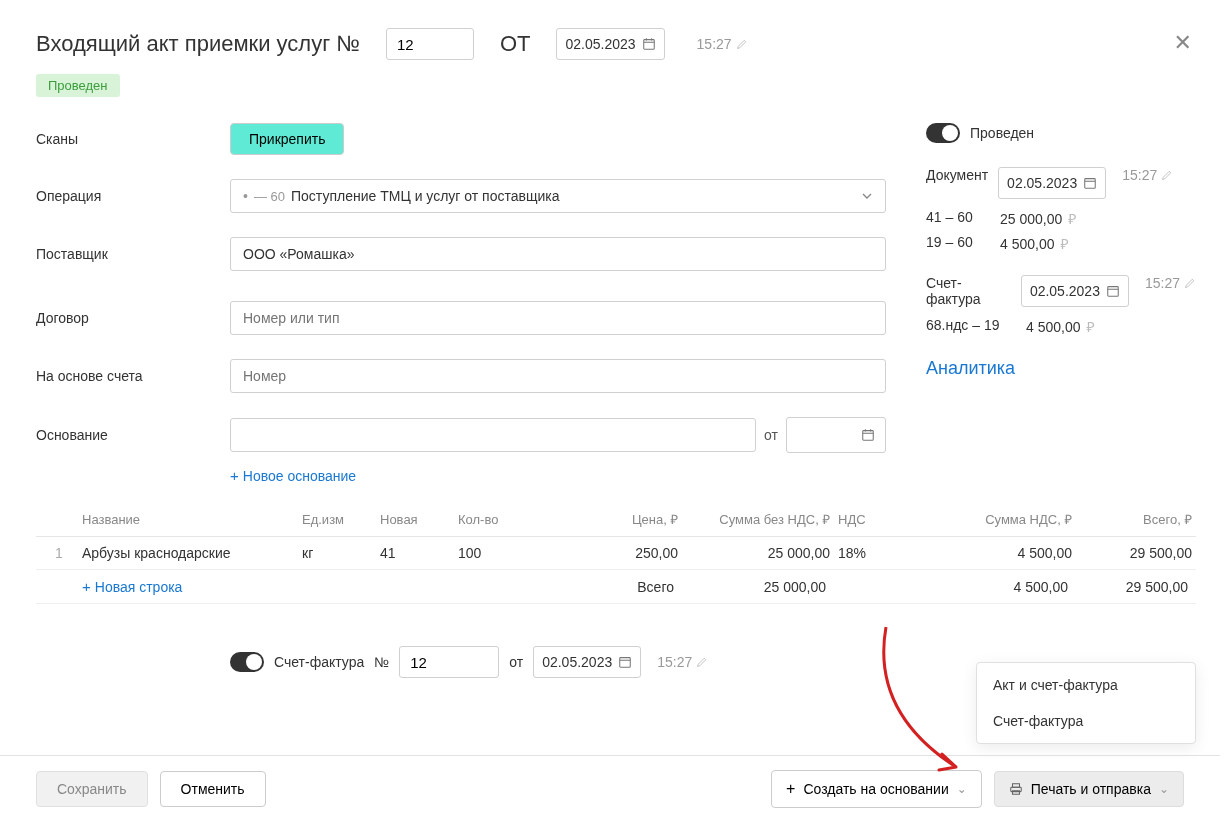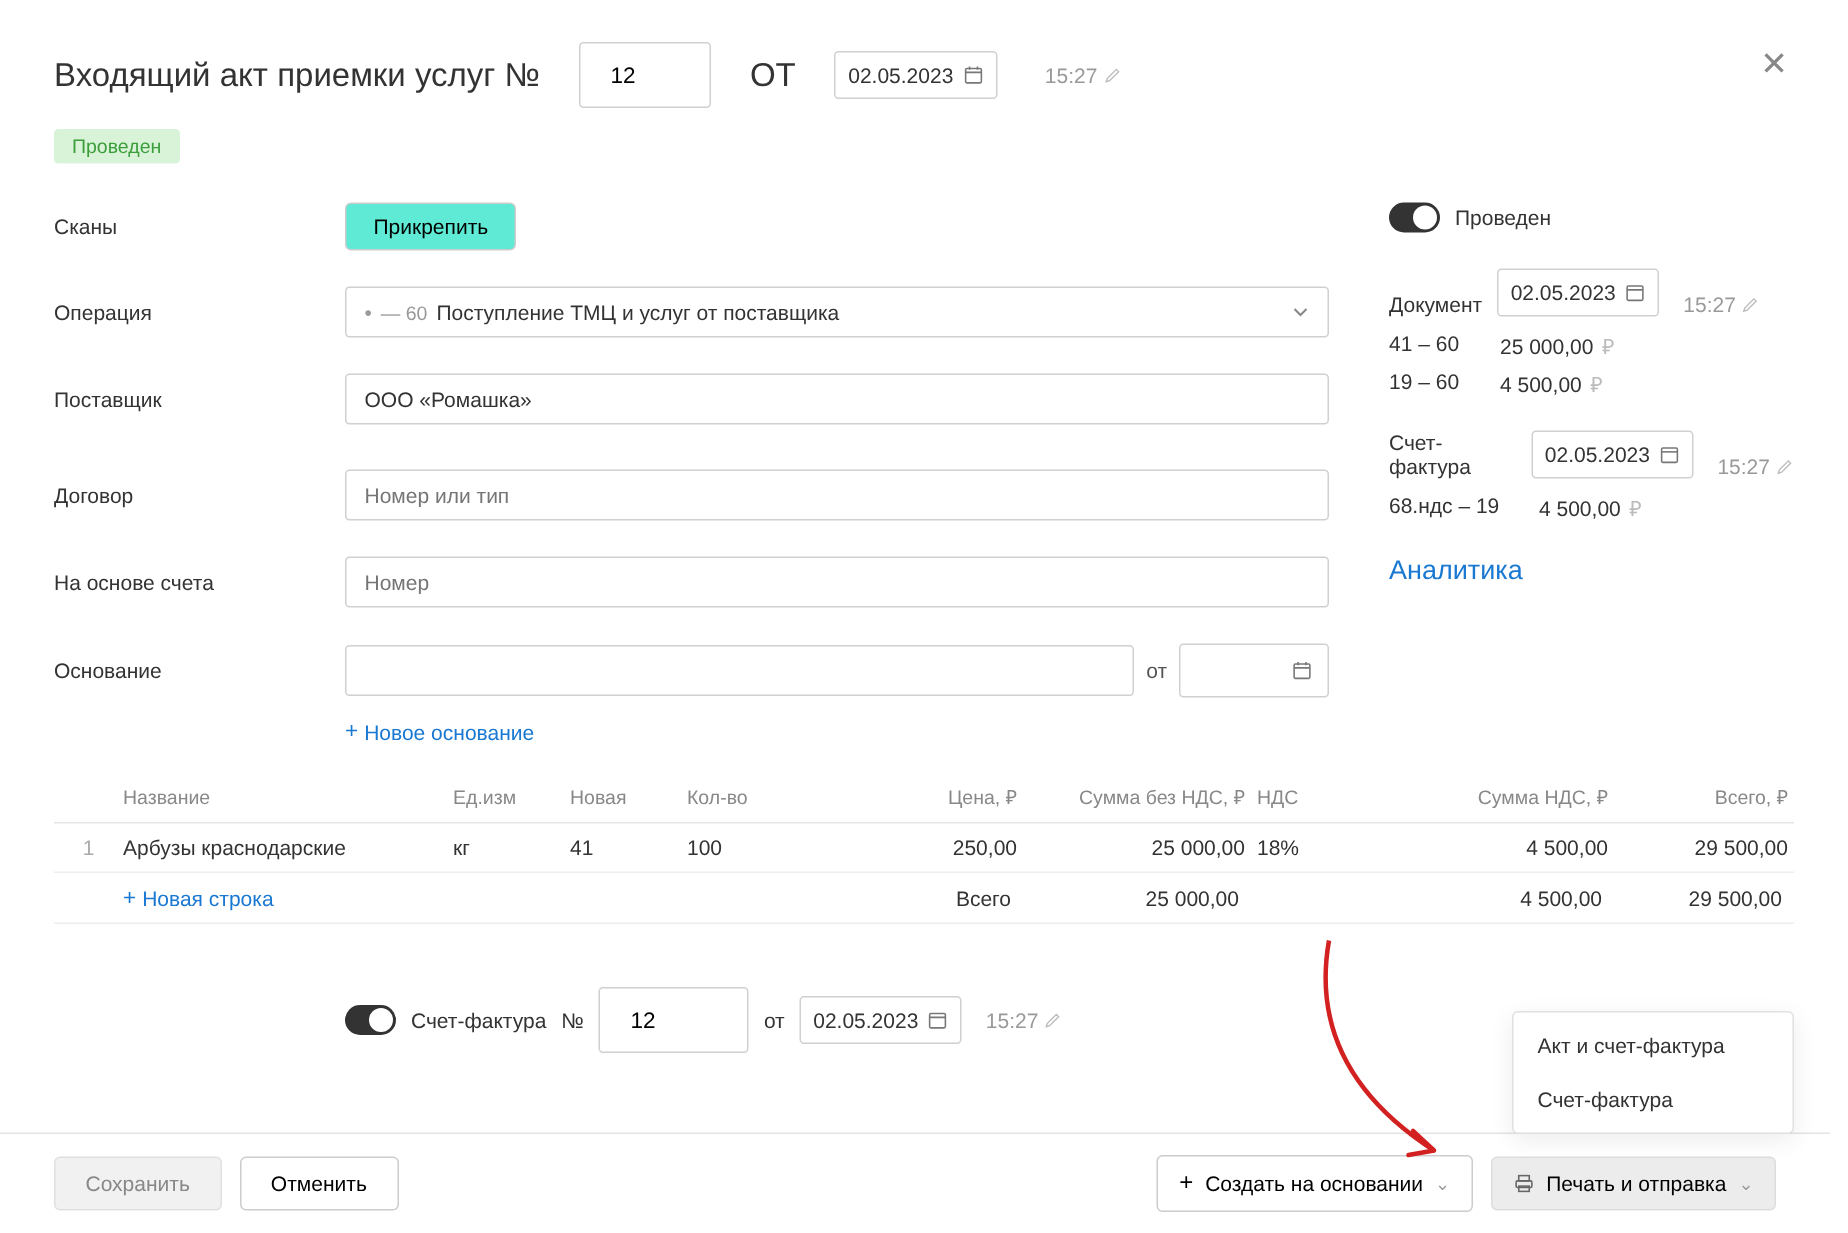--- a/index.html
+++ b/index.html
@@ -23,24 +23,24 @@
     margin-bottom: 14px;
   }
   .header-title {
     font-size: 22px;
     font-weight: 400;
     color: #333;
   }
   .num-input {
     border: 1px solid #d0d0d0;
     border-radius: 3px;
-    padding: 4px 20px;
+    padding: 4px 10px;
     font-size: 15px;
     width: 88px;
-    height: 44px;
+    height: 32px;
   }
   .date-input {
     border: 1px solid #d0d0d0;
     border-radius: 3px;
     padding: 4px 8px;
     font-size: 14px;
     height: 32px;
     display: inline-flex;
     align-items: center;
     gap: 6px;
@@ -164,21 +164,21 @@
     position: absolute;
     width: 16px;
     height: 16px;
     background: #fff;
     border-radius: 50%;
     top: 2px;
     right: 2px;
   }
   .right-row {
     display: flex;
-    align-items: flex-end;
+    align-items: flex-start;
     gap: 10px;
     margin-bottom: 10px;
   }
   .right-label { font-size: 14px; color: #333; }
   .date-small {
     border: 1px solid #d0d0d0;
     border-radius: 3px;
     padding: 5px 8px;
     font-size: 14px;
     display: inline-flex;
@@ -290,27 +290,27 @@
     gap: 8px;
   }
   .btn-print {
     background: #ececec;
     border: 1px solid #ddd;
   }
   .chev { color: #999; font-size: 12px; }
   
   .dropdown-menu {
     position: absolute;
-    bottom: 66px;
+    bottom: 78px;
     right: 36px;
     background: #fff;
     border: 1px solid #e0e0e0;
     border-radius: 4px;
     box-shadow: 0 4px 16px rgba(0,0,0,0.08);
-    width: 188px;
+    width: 220px;
     padding: 4px 0;
     z-index: 10;
   }
   .dropdown-item {
     padding: 10px 16px;
     font-size: 14px;
     cursor: pointer;
   }
   
   .annotation-arrow {

